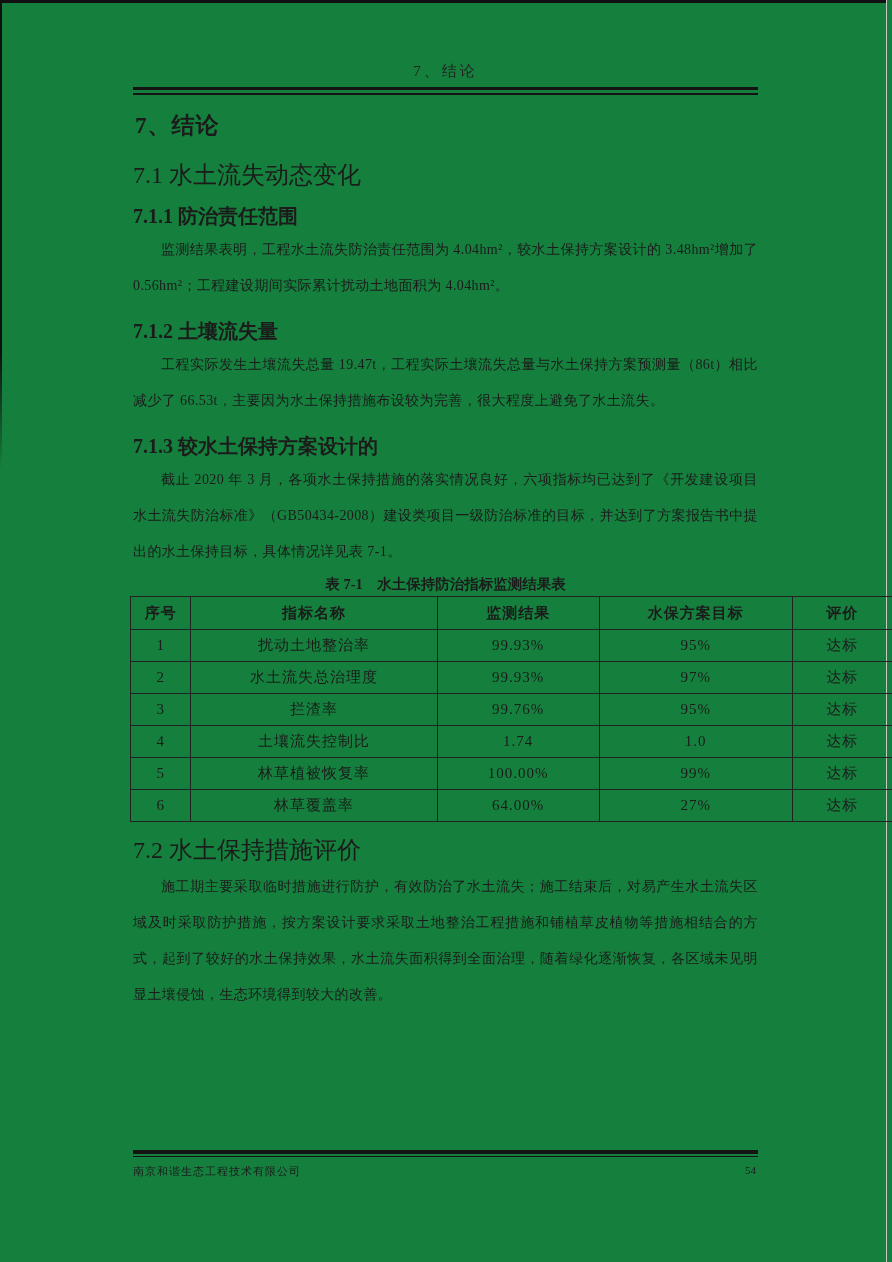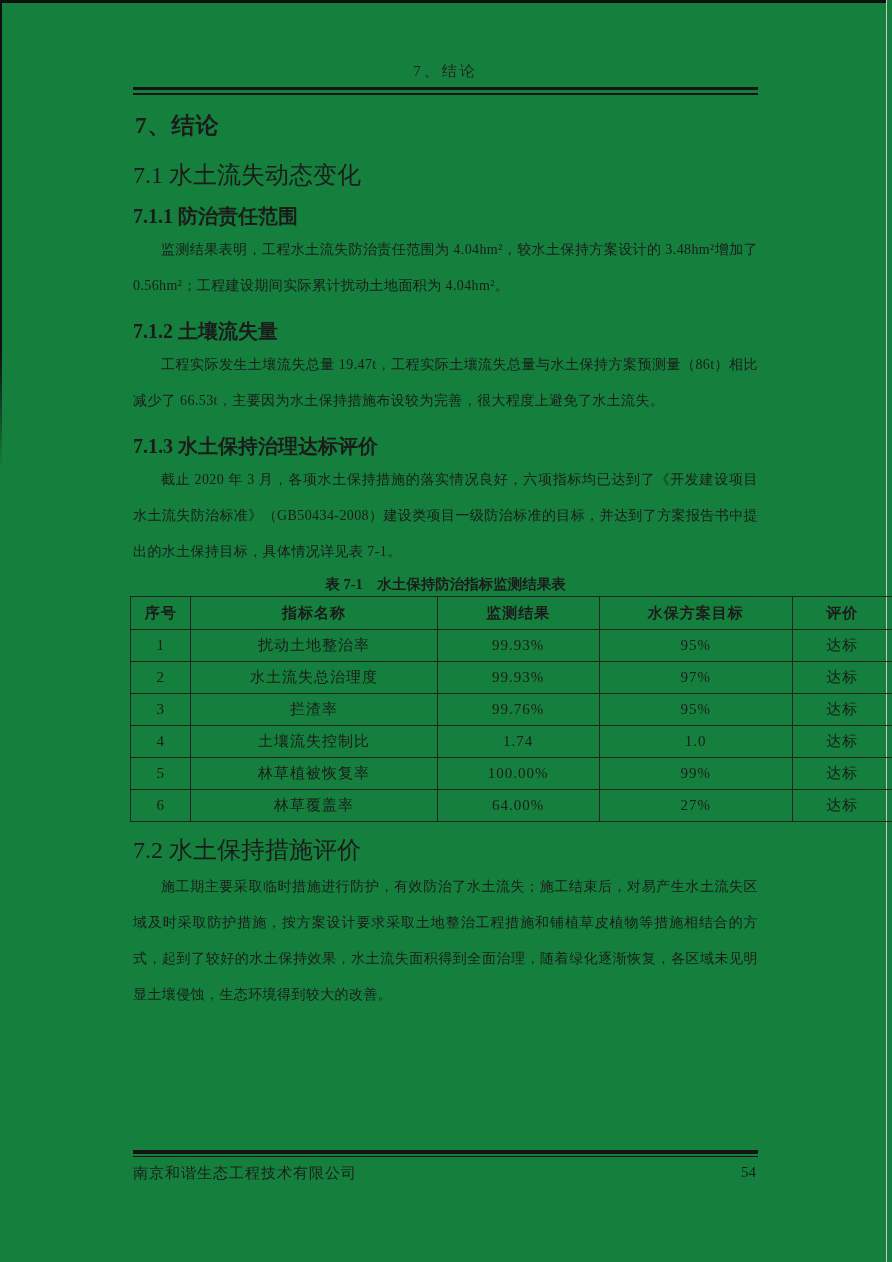--- a/index.html
+++ b/index.html
@@ -104,21 +104,21 @@
   .footer {
     position: absolute;
     left: 133px;
     top: 1150px;
     width: 625px;
   }
   .footer-row {
     display: flex;
     justify-content: space-between;
     margin-top: 7px;
-    font-size: 15px;
+    font-size: 11px;
     letter-spacing: 1px;
   }
   .page-number { letter-spacing: 0; padding-right: 2px; }
 </style>
 </head>
 <body>
 
 <div class="page">
   <div class="edge-top"></div>
   <div class="edge-left"></div>
@@ -132,21 +132,21 @@
     <h1 class="chapter">7、结论</h1>
 
     <h2 class="section">7.1 水土流失动态变化</h2>
 
     <h3 class="subsection">7.1.1 防治责任范围</h3>
     <p class="body">监测结果表明，工程水土流失防治责任范围为 4.04hm²，较水土保持方案设计的 3.48hm²增加了 0.56hm²；工程建设期间实际累计扰动土地面积为 4.04hm²。</p>
 
     <h3 class="subsection">7.1.2 土壤流失量</h3>
     <p class="body">工程实际发生土壤流失总量 19.47t，工程实际土壤流失总量与水土保持方案预测量（86t）相比减少了 66.53t，主要因为水土保持措施布设较为完善，很大程度上避免了水土流失。</p>
 
-    <h3 class="subsection">7.1.3 水土保持治理达标评价</h3>
+    <h3 class="subsection">7.1.3 较水土保持方案设计的</h3>
     <p class="body">截止 2020 年 3 月，各项水土保持措施的落实情况良好，六项指标均已达到了《开发建设项目水土流失防治标准》（GB50434-2008）建设类项目一级防治标准的目标，并达到了方案报告书中提出的水土保持目标，具体情况详见表 7-1。</p>
 
     <div class="table-caption">表 7-1　水土保持防治指标监测结果表</div>
 
     <table class="results">
       <colgroup>
         <col class="col-no">
           <col class="col-name">
           <col class="col-res">
           <col class="col-tgt">

